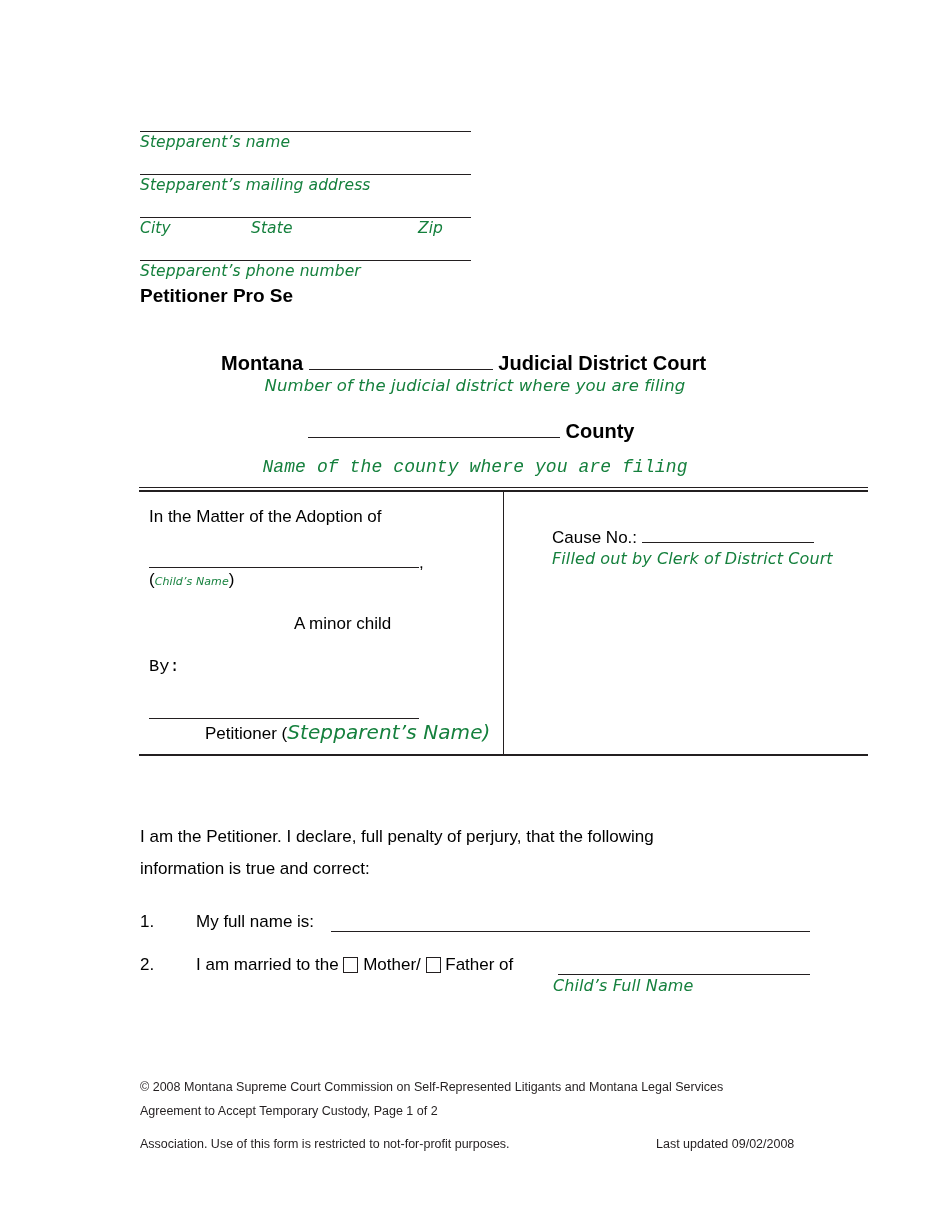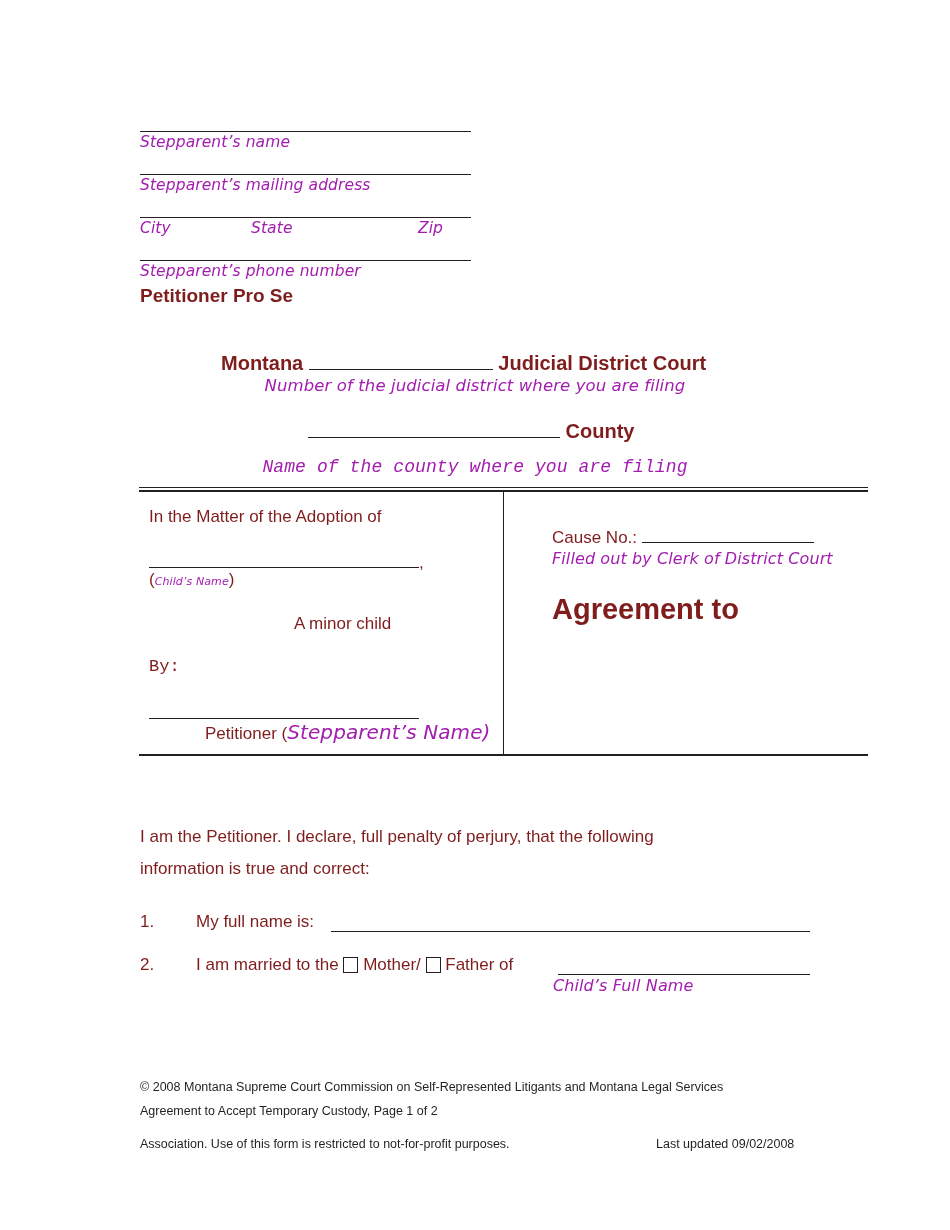--- a/index.html
+++ b/index.html
@@ -1,21 +1,21 @@
 <!DOCTYPE html>
 <html><head>
 <meta charset="utf-8">
 <style>
   html, body { margin: 0; padding: 0; background: #ffffff; }
   body { width: 950px; height: 1230px; position: relative; overflow: hidden; color: #231f20;
          font-family: "Liberation Sans", sans-serif; }
   .abs { position: absolute; }
   .hline { position: absolute; border-top: 1px solid #231f20; height: 0; }
-  .ital { font-family: "DejaVu Sans", sans-serif; font-style: italic; font-size: 15.5px; color: #a21caf; letter-spacing: 0.1px; }
-  .sans { font-family: "Liberation Sans", sans-serif; font-size: 17px; color: #7f1d1d; }
+  .ital { font-family: "DejaVu Sans", sans-serif; font-style: italic; font-size: 15.5px; color: #15803d; letter-spacing: 0.1px; }
+  .sans { font-family: "Liberation Sans", sans-serif; font-size: 17px; color: #000000; }
   .bold { font-weight: bold; }
   .blank { display: inline-block; border-bottom: 1.5px solid #231f20; vertical-align: baseline; }
   .checkbox { display: inline-block; width: 15px; height: 16px; border: 1.5px solid #231f20; vertical-align: -3px; box-sizing: border-box; background: #fff; }
   .center { text-align: center; }
 </style>
 </head>
 <body>
 
 <div>
   <div class="hline" style="left:140px; top:131px; width:331px;"></div>
@@ -70,21 +70,20 @@
     <span class="sans">Petitioner (</span><span class="ital" style="font-size:20px;">Stepparent’s Name)</span>
   </div>
 
   <div class="abs sans" style="left:552px; top:528px; white-space:nowrap;">
     <span>Cause No.:</span>
     <span class="blank" style="width:172px; height:14px;"></span>
   </div>
   <div class="abs ital" style="left:552px; top:549px; font-size:16px;">Filled out by Clerk of District Court</div>
 
   <div class="abs sans bold" style="left:552px; top:591px; font-size:29px; line-height:36px;">
-    <div>Agreement to</div>
   </div>
 </div>
 
 <div>
   <div class="abs sans" style="left:140px; top:827px;">I am the Petitioner.  I declare, full penalty of perjury, that the following</div>
   <div class="abs sans" style="left:140px; top:859px;">information is true and correct:</div>
 
   <div class="abs sans" style="left:140px; top:912px;">1.</div>
   <div class="abs sans" style="left:196px; top:912px;">My full name is:</div>
   <div class="abs" style="left:331px; top:931px; width:479px; border-top:1.5px solid #231f20;"></div>

